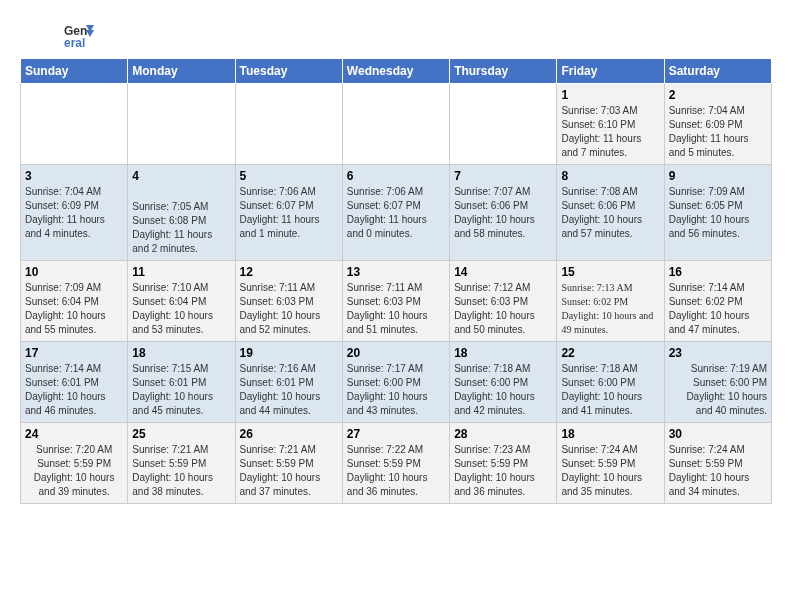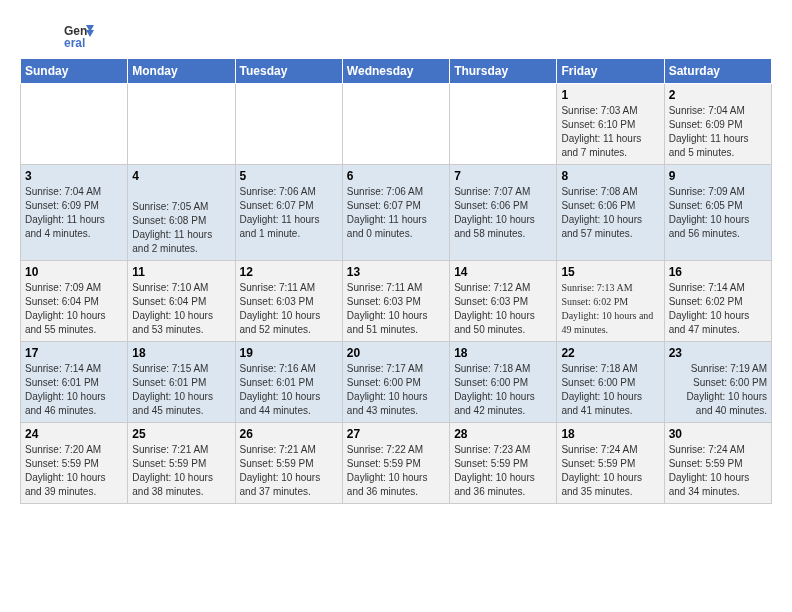--- a/index.html
+++ b/index.html
@@ -264,21 +264,21 @@
         <td>
           <div class="day-number">23</div>
           <div class="day-info" style="white-space: pre-line; text-align: right;">Sunrise: 7:19 AM
 Sunset: 6:00 PM
 Daylight: 10 hours and 40 minutes.</div>
         </td>
       </tr>
       <tr>
         <td>
           <div class="day-number">24</div>
-          <div class="day-info" style="white-space: pre-line;">Sunrise: 7:20 AM
+          <div class="day-info" style="white-space: pre-line; text-align: center;">Sunrise: 7:20 AM
 Sunset: 5:59 PM
 Daylight: 10 hours and 39 minutes.</div>
         </td>
         <td>
           <div class="day-number">25</div>
           <div class="day-info" style="white-space: pre-line;">Sunrise: 7:21 AM
 Sunset: 5:59 PM
 Daylight: 10 hours and 38 minutes.</div>
         </td>
         <td>

